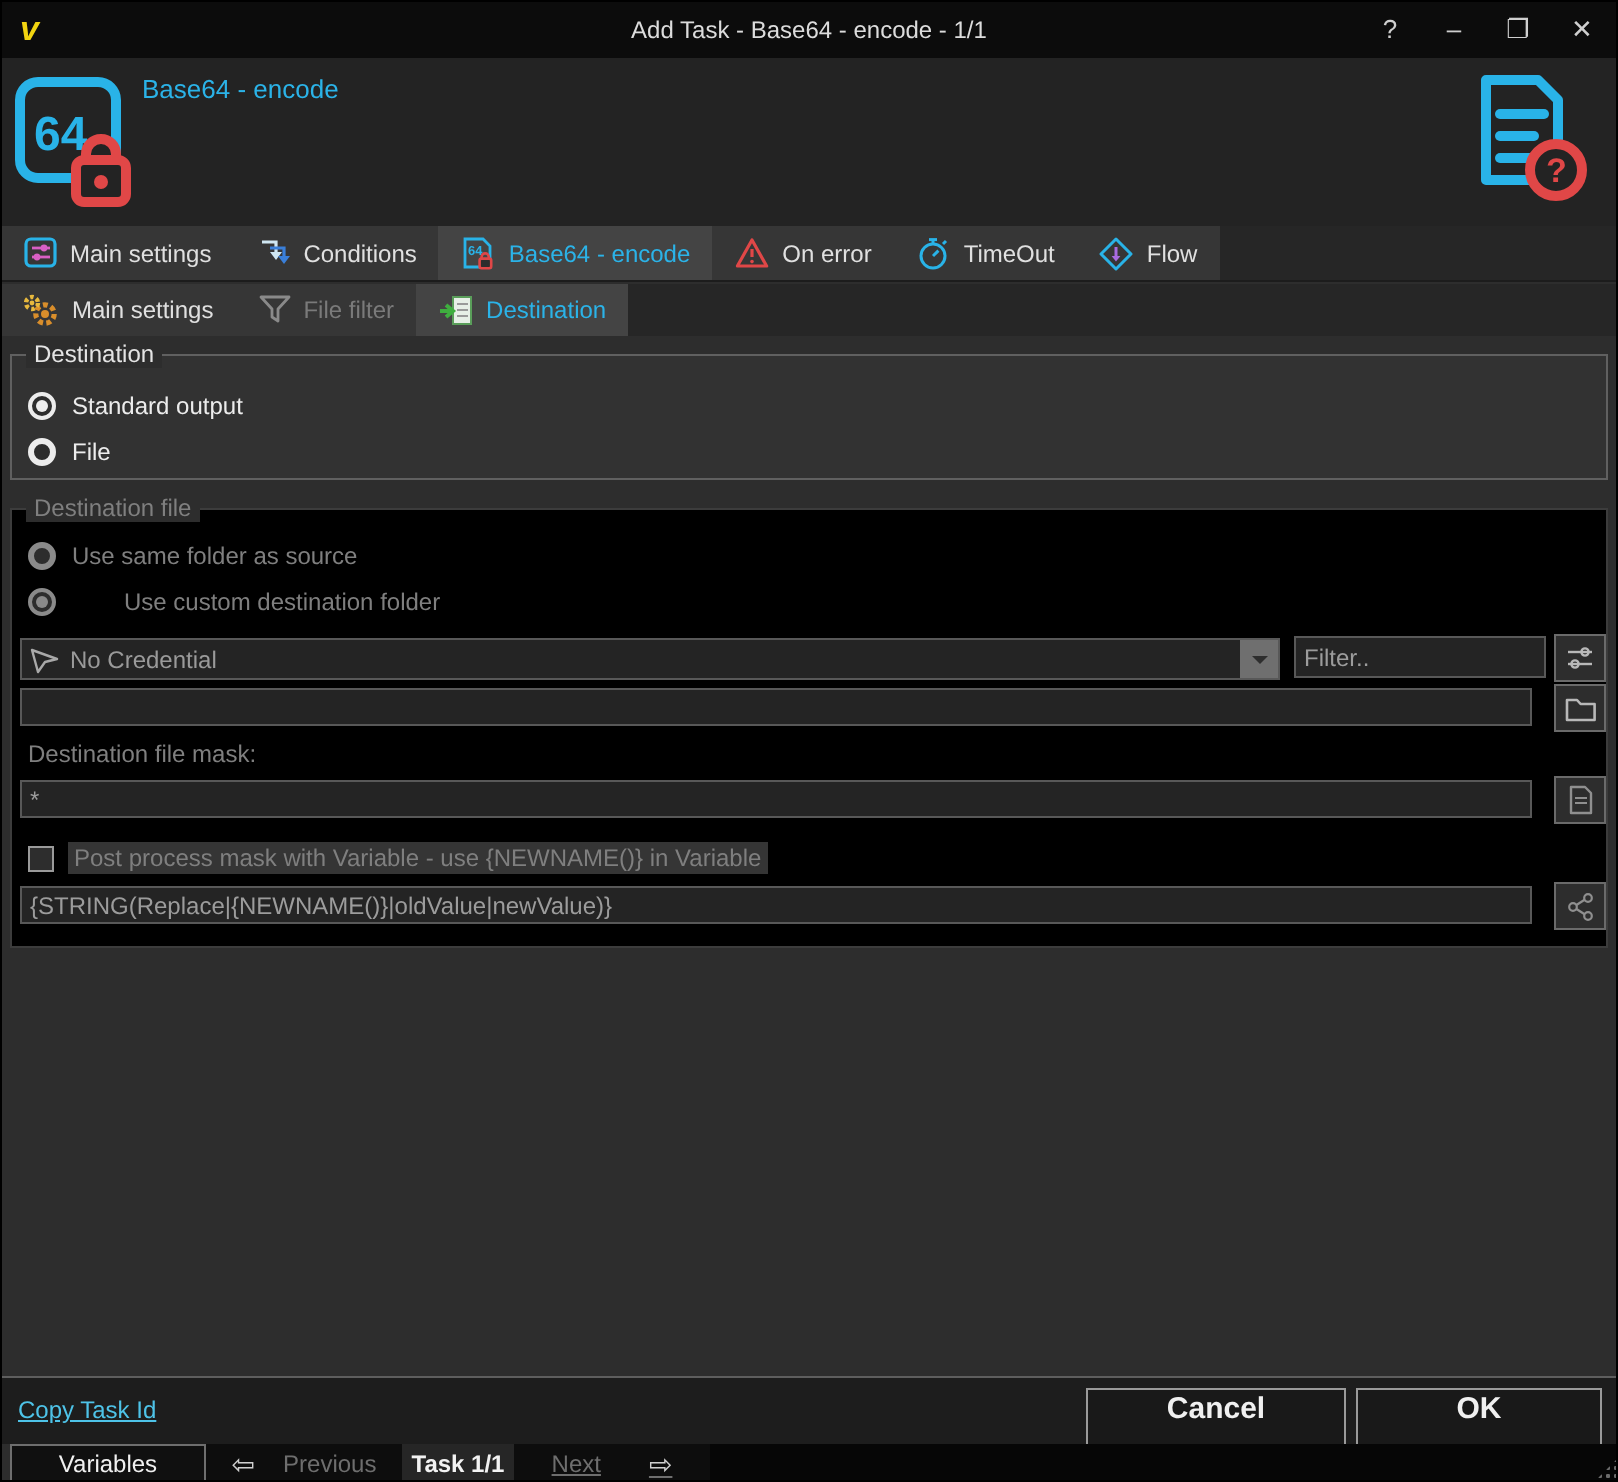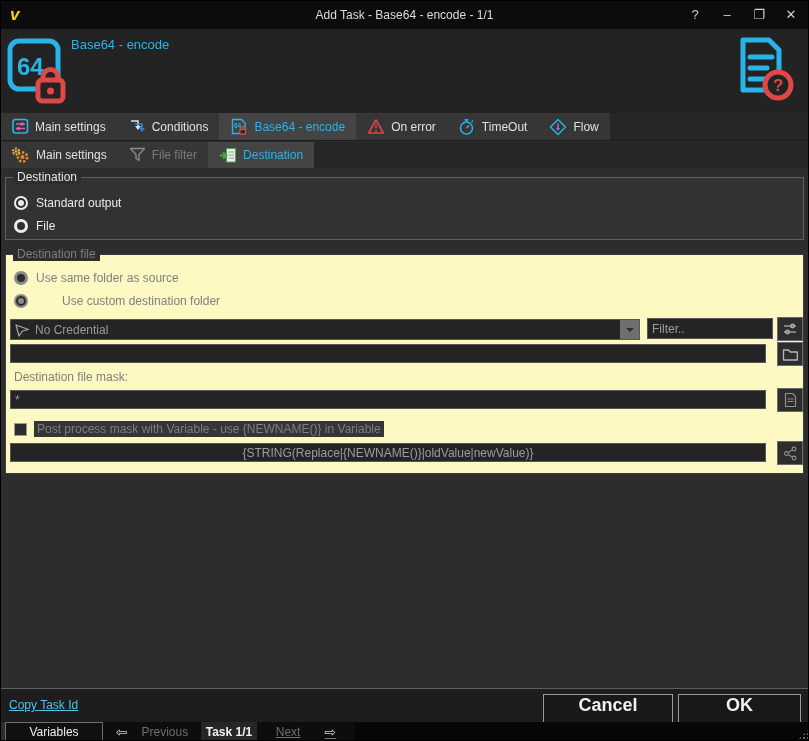--- a/index.html
+++ b/index.html
@@ -27,21 +27,21 @@
   .tabs1 { top:112px; height:28px; border-bottom:1px solid #1c1c1c; }
   .tabs2 { top:141px; height:26px; }
   .tab { display:flex; align-items:center; gap:6px; padding:0 11px; background:#363636; color:#e0e0e0; font-size:12px; white-space:nowrap; cursor:default; }
   .tab.active { background:#444; color:#2bb3e8; }
   .tab.disabled { color:#7a7a7a; }
   .tab svg { flex:0 0 auto; }
   
   .content { position:absolute; top:167px; left:0; width:100%; height:520px; background:#2d2d2d; }
   .group { position:absolute; left:4px; width:799px; }
   .group1 { top:9px; height:63px; border:1px solid #606060; background:#323232; }
-  .group2 { top:86px; height:220px; border:1px solid #3c3c3c; background:#fef9c3; }
+  .group2 { top:86px; height:220px; border:1px solid #3c3c3c; background:#000000; }
   .group-label { position:absolute; top:-8px; left:7px; padding:0 4px; background:#2d2d2d; font-size:12px; }
   .group2 .group-label { color:#7f7f7f; }
   .radio-row { position:absolute; left:8px; display:flex; align-items:center; gap:8px; height:15px; }
   .radio { width:14px; height:14px; border-radius:50%; border:3px solid #ececec; background:#2d2d2d; position:relative; }
   .radio.sel { border-width:2px; }
   .radio.sel::after { content:""; position:absolute; left:2px; top:2px; width:6px; height:6px; border-radius:50%; background:#ececec; }
   .dis .radio { border-color:#8a8a8a; }
   .dis .radio.sel::after { background:#8a8a8a; }
   .radio-row .lbl { color:#ececec; }
   .radio-row.dis .lbl { color:#7f7f7f; }
@@ -52,21 +52,21 @@
   .combo .drop { margin-left:auto; width:19px; height:19px; background:#6f6f6f; display:flex; align-items:center; justify-content:center; }
   .combo .drop::after { content:""; width:0; height:0; border:4px solid transparent; border-top-color:#2e2e2e; margin-top:4px; }
   .icon-btn { position:absolute; width:26px; height:24px; background:#2d2d2d; border:1px solid #6a6a6a; display:flex; align-items:center; justify-content:center; }
   .field-label { position:absolute; left:8px; color:#7f7f7f; }
   .check-row { position:absolute; left:8px; display:flex; align-items:center; gap:7px; }
   .checkbox { width:13px; height:13px; border:1px solid #9a9a9a; background:#2d2d2d; }
   .check-row .lbl { color:#7f7f7f; background:#353535; padding:1px 3px; }
   
   .bottombar { position:absolute; top:687px; left:0; width:100%; height:34px; background:#1d1d1d; border-top:1px solid #5e5e5e; }
   .copy-link { position:absolute; left:8px; top:9px; color:#4ec3e8; text-decoration:underline; cursor:pointer; }
-  .btn { position:absolute; top:5px; height:34px; background:#191919; border:1px solid #9a9a9a; color:#f0f0f0; font-weight:bold; font-size:18px; text-align:center; line-height:20px; cursor:default; }
+  .btn { position:absolute; top:5px; height:34px; background:#191919; border:1px solid #9a9a9a; color:#f0f0f0; font-weight:bold; font-size:15px; text-align:center; line-height:20px; cursor:default; }
   .btn.cancel { left:542px; width:130px; }
   .btn.ok { left:677px; width:123px; }
   
   .footer { position:absolute; top:721px; left:4px; width:100%; height:20px; background:#060606; display:flex; align-items:stretch; }
   .fseg { display:flex; align-items:center; justify-content:center; font-size:12px; }
   .f-vars { width:98px; border:1px solid #6e6e6e; color:#f0f0f0; background:#101010; }
   .f-prev { width:98px; color:#6e6e6e; gap:14px; background:#0d0d0d; }
   .f-task { width:56px; color:#f2f2f2; font-weight:bold; background:#262626; }
   .f-next { width:98px; color:#6e6e6e; gap:24px; background:#0d0d0d;text-decoration:underline; }
   .farrow { color:#cfcfcf; font-size:14px; }
@@ -254,21 +254,21 @@
           <line x1="4.5" y1="7" x2="10.5" y2="7" stroke="#8f8f8f" stroke-width="1"></line>
           <line x1="4.5" y1="9.5" x2="10.5" y2="9.5" stroke="#8f8f8f" stroke-width="1"></line>
         </svg>
       </span>
 
       <div class="check-row" style="top:166px;">
         <span class="checkbox"></span>
         <span class="lbl">Post process mask with Variable - use {NEWNAME()} in Variable</span>
       </div>
 
-      <input class="tbox" style="left: 4px; top: 188px; width: 756px; text-align: center;" value="{STRING(Replace|{NEWNAME()}|oldValue|newValue)}">
+      <input class="tbox" style="left: 4px; top: 188px; width: 756px;" value="{STRING(Replace|{NEWNAME()}|oldValue|newValue)}">
       <span class="icon-btn" style="left:771px; top:186px;">
         <svg width="15" height="15" viewBox="0 0 15 15">
           <circle cx="11" cy="3" r="1.9" fill="none" stroke="#8f8f8f" stroke-width="1.1"></circle>
           <circle cx="3.5" cy="7.5" r="1.9" fill="none" stroke="#8f8f8f" stroke-width="1.1"></circle>
           <circle cx="11" cy="12" r="1.9" fill="none" stroke="#8f8f8f" stroke-width="1.1"></circle>
           <line x1="5.2" y1="6.5" x2="9.3" y2="3.9" stroke="#8f8f8f" stroke-width="1.1"></line>
           <line x1="5.2" y1="8.5" x2="9.3" y2="11.1" stroke="#8f8f8f" stroke-width="1.1"></line>
         </svg>
       </span>
     </div>

